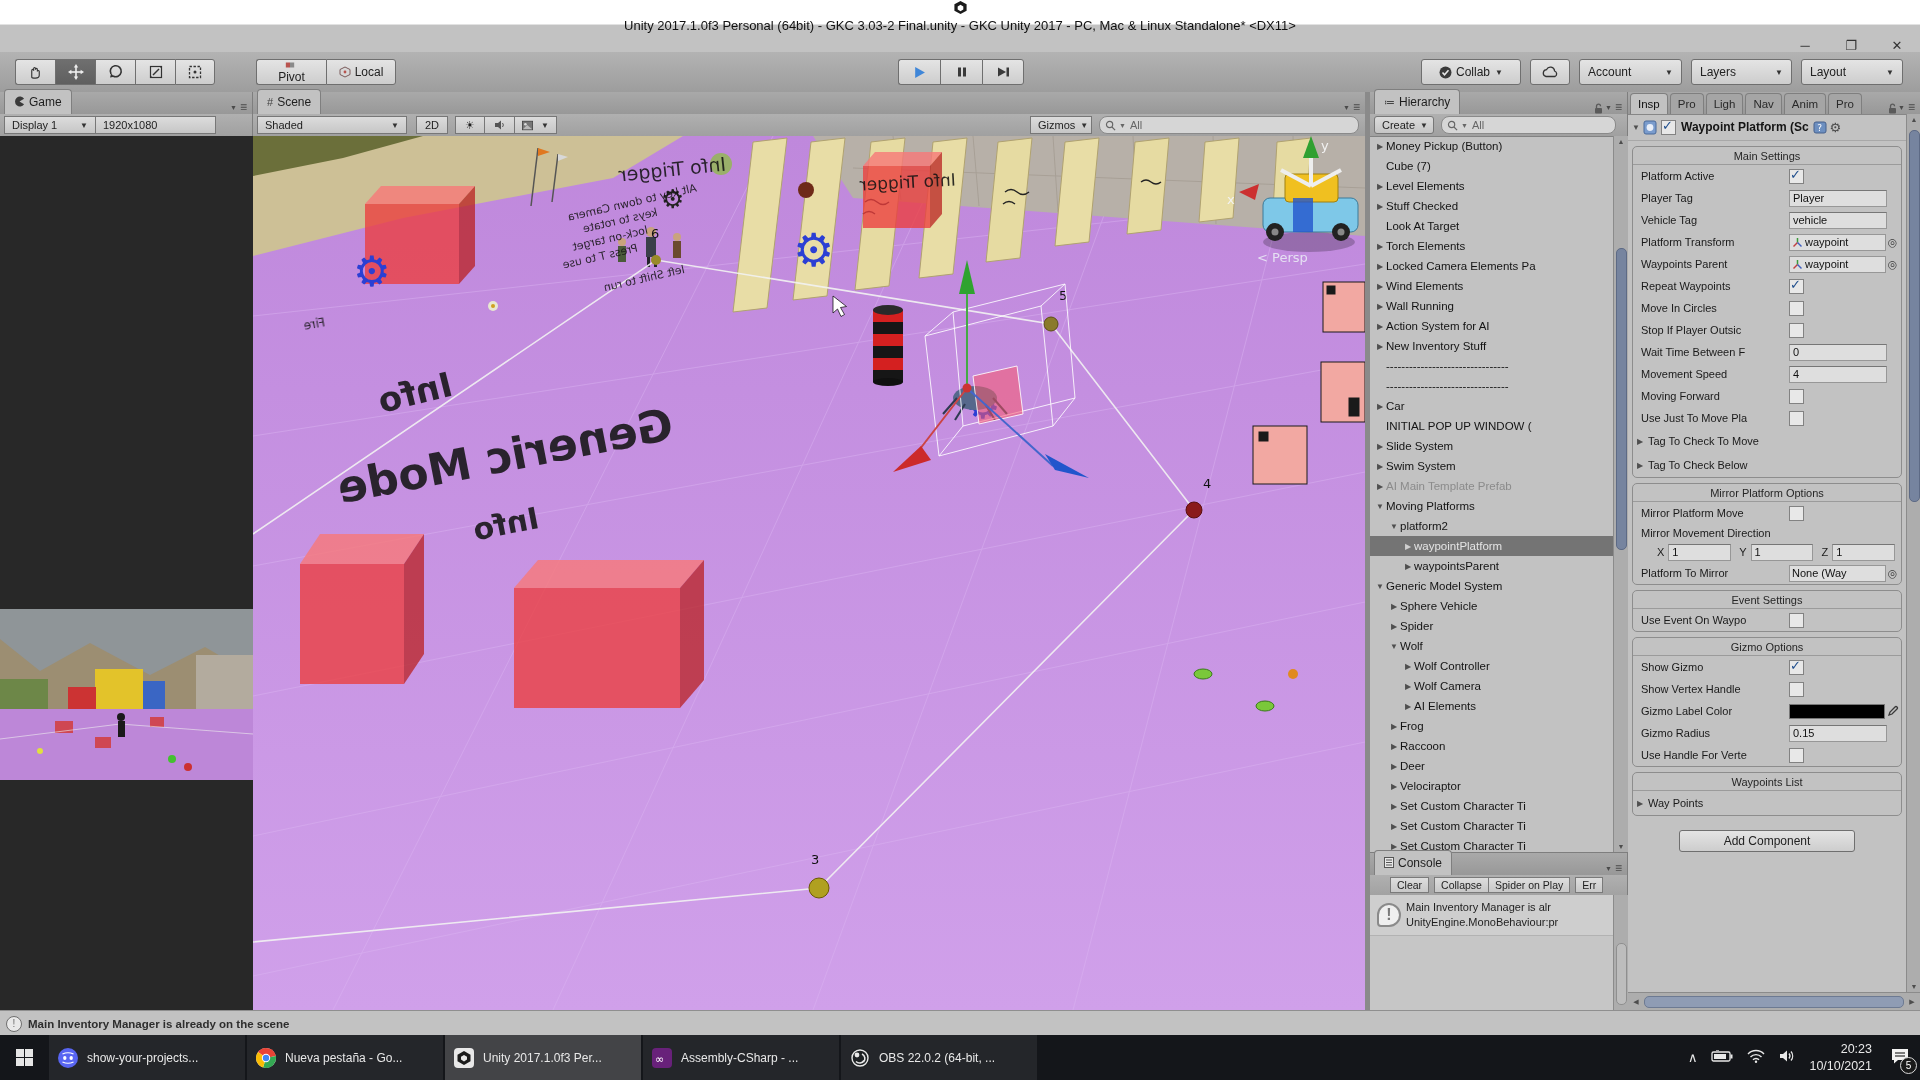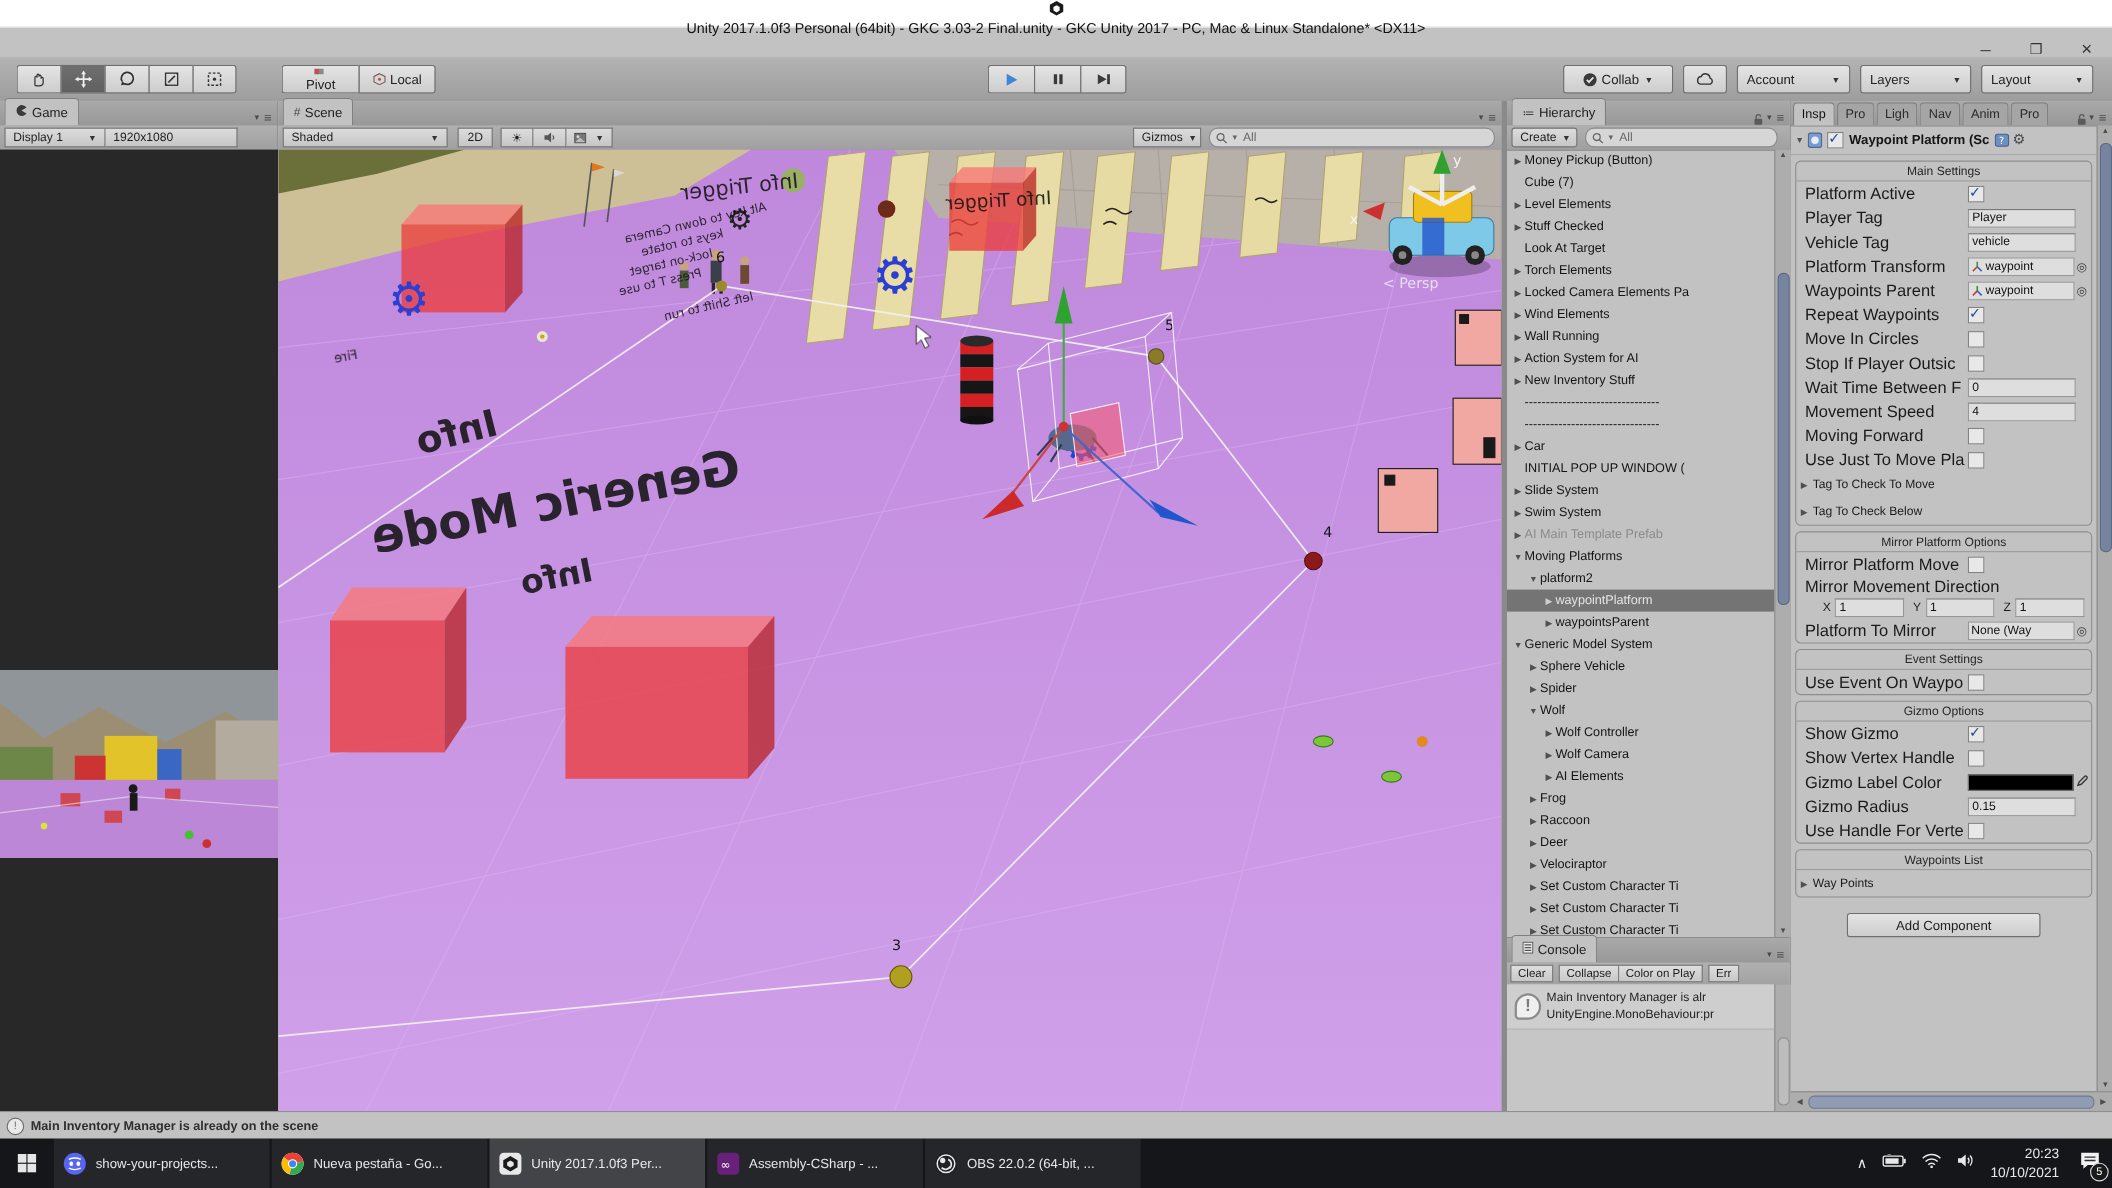--- a/index.html
+++ b/index.html
@@ -53,21 +53,21 @@
   .cbtn{height:16px;display:inline-flex;align-items:center;padding:0 6px;font-size:10.5px;color:#1e1e1e;
         background:linear-gradient(#dedede,#c8c8c8);border:1px solid #7a7a7a;box-sizing:border-box;}
   
   .itab{height:21px;box-sizing:border-box;background:#a5a5a5;border:1px solid #7f7f7f;border-bottom:none;
         border-radius:4px 4px 0 0;padding:0 7px;display:flex;align-items:center;font-size:11.5px;color:#2a2a2a;
         margin-left:2px;max-width:44px;overflow:hidden;}
   .itab.active{background:#c2c2c2;color:#111;}
   .sec{border:1px solid #8d8d8d;border-radius:5px;margin:5px 4px;}
   .sech{text-align:center;font-size:11px;color:#262626;padding:3px 0 2px;border-bottom:1px solid #9b9b9b;}
   .irow{height:22px;display:flex;align-items:center;padding-left:8px;position:relative;}
-  .ilab{width:148px;flex:none;font-size:15px;color:#1a1a1a;white-space:nowrap;overflow:hidden;}
+  .ilab{width:148px;flex:none;font-size:11px;color:#1a1a1a;white-space:nowrap;overflow:hidden;}
   .tfield{flex:1;height:15px;background:#dedede;border:1px solid #979797;border-top-color:#767676;
           font-size:11px;color:#111;display:flex;align-items:center;padding:0 3px;margin-right:14px;min-width:0;white-space:nowrap;overflow:hidden;}
   .chk{width:13px;height:13px;background:#e8e8e8;border:1px solid #828282;position:relative;flex:none;}
   .chk.on::after{content:"✓";position:absolute;left:0px;top:-3px;font-size:13px;color:#204f8d;font-weight:bold;}
   .objf{flex:1;height:15px;background:#dedede;border:1px solid #979797;font-size:11px;color:#111;
         display:flex;align-items:center;padding:0 2px;min-width:0;white-space:nowrap;overflow:hidden;gap:2px;}
   .pick{width:13px;text-align:center;font-size:11px;color:#3a3a3a;flex:none;margin-right:2px;}
   .fold{display:flex;align-items:center;height:24px;padding-left:4px;font-size:11px;color:#1a1a1a;}
   .fold .arr{width:11px;font-size:8px;color:#4f4f4f;}
   
@@ -707,24 +707,24 @@
                 <line x1="2" y1="8" x2="8" y2="8" stroke="#555"></line>
               </svg>
           </span>
           <span>Console</span>
         </div>
         <span class="panelmenu">
             <span style="font-size:7px">▼</span>
             <span style="font-size:12px">≡</span>
           </span>
       </div>
-      <div class="abs" style="left:0;top:22px;right:0;height:20px;background:linear-gradient(#b0b0b0,#a2a2a2);border-bottom:1px solid #8a8a8a;display:flex;align-items:center;padding-left:3px;overflow:hidden;">
+      <div class="abs" style="left:0;top:22px;right:0;height:20px;background:linear-gradient(#b0b0b0,#a2a2a2);border-bottom:1px solid #8a8a8a;display:flex;align-items:center;padding-left:20px;overflow:hidden;">
         <span class="cbtn">Clear</span>
         <span class="cbtn" style="margin-left:5px">Collapse</span>
-        <span class="cbtn" style="border-left:none">Color on Play</span>
+        <span class="cbtn" style="border-left:none">Spider on Play</span>
         <span class="cbtn" style="margin-left:5px">Err</span>
       </div>
       <div class="abs" style="left:0;top:42px;width:243px;height:116px;background:#c6c6c6;">
         <div style="display:flex;align-items:center;padding:5px 2px;background:#cecece;border-bottom:1px solid #b2b2b2;">
           <span style="flex:none;width:20px;height:20px;border:2px solid #8a8a8a;border-radius:50% 50% 50% 4px;color:#7a7a7a;font-weight:bold;display:flex;align-items:center;justify-content:center;margin:0 5px;background:#efefef;">!</span>
           <span style="font-size:11px;color:#1e1e1e;line-height:1.35;white-space:nowrap;overflow:hidden;">
             <span>Main Inventory Manager is alr</span><br>
             <span>UnityEngine.MonoBehaviour:pr</span>
           </span>
         </div>

